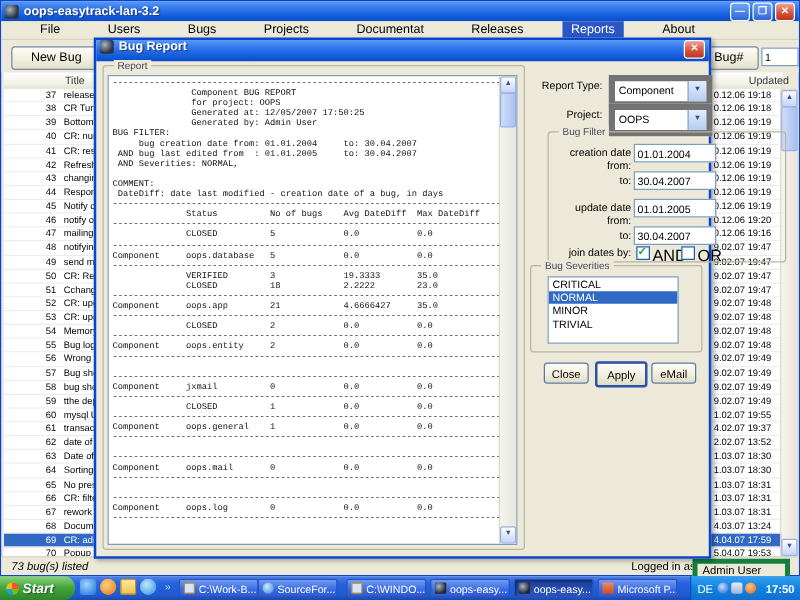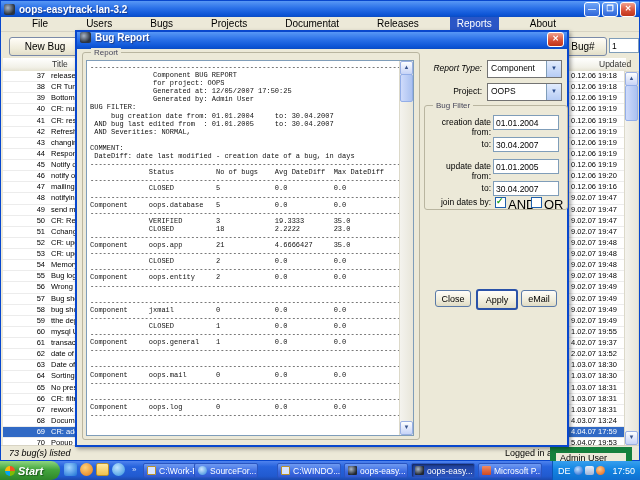--- a/index.html
+++ b/index.html
@@ -46,43 +46,43 @@
   .sb-main{right:0;top:70px;bottom:14px;}
   .sb-btn{position:absolute;left:0;right:0;height:12px;border:1px solid #9ab0e4;border-radius:2px;
     background:linear-gradient(180deg,#fdfefe,#c6d3f7);color:#39558e;font-size:6px;line-height:11px;text-align:center;}
   .sb-up{top:0;} .sb-dn{bottom:0;}
   .sb-thumb{position:absolute;left:0;right:0;border:1px solid #93aee8;border-radius:2px;
     background:linear-gradient(90deg,#cfdbfb,#aac1f0);}
   
   .statusbar{position:absolute;left:0;right:0;bottom:0;height:14px;background:#ece9d8;border-top:1px solid #d8d4c4;font-size:9px;color:#000;}
   .st-left{position:absolute;left:8px;top:2px;font-style:italic;}
   .st-label{position:absolute;right:80px;top:2px;}
-  .st-box{position:absolute;right:7px;top:1px;width:66px;height:11px;border:6px solid #15803d;background:#ece9d8;
+  .st-box{position:absolute;right:7px;top:1px;width:66px;height:11px;border:4px solid #15803d;background:#ece9d8;
     font-size:9px;line-height:11px;padding-left:4px;}
   
   .dialog{position:absolute;left:75px;top:30px;width:490px;height:413px;border:2px solid #0847cd;background:#ece9d8;z-index:10;
     box-shadow:2px 2px 4px rgba(0,0,0,.35);}
   .dlg-title{position:absolute;left:0;top:0;right:0;height:17px;
     background:linear-gradient(180deg,#5898f5 0%,#2a70e8 45%,#0d55d6 85%,#0a4cc4 100%);
     color:#fff;font-size:10px;font-weight:bold;display:flex;align-items:flex-start;padding:0 3px;}
   .dlg-title .t-label{margin-left:4px;text-shadow:1px 1px 1px #1a3a8a;}
   .dlg-close{margin-left:auto;width:15px;height:13px;border:1px solid #fff;border-radius:3px;color:#fff;
     background:linear-gradient(180deg,#f2a28e,#d9543a 55%,#bf3318);font-size:8px;line-height:12px;text-align:center;font-weight:bold;}
   .grp{position:absolute;border:1px solid #b9b5a0;border-radius:3px;}
   .grp-label{position:absolute;left:8px;top:-5px;background:#ece9d8;padding:0 3px;font-size:8px;color:#46465a;line-height:9px;}
   .grp-report{left:5px;top:20px;width:336px;height:386px;}
   .report-box{position:absolute;left:9px;top:28px;width:326px;height:374px;background:#fff;border:1px solid #7f9db9;overflow:hidden;}
   .report-pre{position:absolute;left:3px;top:2px;margin:0;font-family:"Liberation Mono","DejaVu Sans Mono",monospace;
     font-size:7px;line-height:8.1px;color:#111;white-space:pre;}
   .sb-report{right:0;top:0;bottom:0;border:none;border-left:1px solid #dcd9c9;}
   .dlg-lbl{position:absolute;font-size:8.5px;color:#000;text-align:right;}
-  .combo{position:absolute;height:16px;background:#fff;border:1px solid #737373;font-size:8.5px;line-height:14px;padding-left:3px;}
+  .combo{position:absolute;height:16px;background:#fff;border:5px solid #737373;font-size:8.5px;line-height:14px;padding-left:3px;}
   .combo .arrow{position:absolute;right:0;top:0;bottom:0;width:14px;border-left:1px solid #7f9db9;
     background:linear-gradient(180deg,#e2ecfd,#b6ccf5);color:#2a4c8c;font-size:6px;line-height:14px;text-align:center;}
-  .grp-filter{left:347px;top:73px;width:142px;height:103px;}
+  .grp-filter{left:361px;top:73px;width:142px;height:103px;padding-left:47px;}
   .f-lbl{width:66px;left:0;}
   .f-fld{position:absolute;left:68px;width:60px;height:13px;}
   .cb{position:absolute;width:9px;height:9px;border:1px solid #1d5fad;background:#fff;}
   .cb.on::after{content:"✓";position:absolute;left:0px;top:-2px;font-size:9px;color:#21a121;font-weight:bold;}
   .cb-lbl{position:absolute;font-size:13px;}
   .grp-sev{left:347px;top:180px;width:136px;height:68px;}
   .sev-list{position:absolute;left:13px;top:8px;width:103px;height:52px;background:#fff;border:1px solid #7f9db9;overflow:hidden;}
   .sev-item{height:10.5px;font-size:8.5px;line-height:10.5px;padding-left:3px;color:#000;}
   .sev-item.sel{background:#316ac5;color:#fff;}
   .dlg-btn{position:absolute;height:15px;font-size:9px;border:1px solid #5a7aa8;border-radius:3px;
@@ -113,21 +113,21 @@
   .task-icon.k-globe{background:radial-gradient(circle at 40% 35%,#cfe8ff,#2f86d8);border-radius:50%;}
   .task-icon.k-bug{background:radial-gradient(circle at 35% 35%,#aab6c6,#20262f 70%);}
   .task-icon.k-ppt{background:linear-gradient(180deg,#f08a63,#cf4a22);}
   .tray{position:absolute;right:0;top:0;width:88px;height:19px;border-left:1px solid #0c56b8;
     background:linear-gradient(180deg,#37a0ef 0%,#1385e2 45%,#0f6fd0 100%);display:flex;align-items:center;gap:3px;
     padding-left:5px;box-sizing:border-box;color:#fff;font-size:9px;}
   .tray-icon{width:9px;height:9px;border-radius:50%;}
   .k-net{background:radial-gradient(circle at 40% 35%,#bfe0ff,#1559c9);}
   .k-vol{background:linear-gradient(180deg,#e8eef8,#9fb4d8);border-radius:2px;}
   .k-av{background:radial-gradient(circle at 40% 35%,#ffca8a,#e05a10);}
-  .clock{margin-left:5px;}
+  .clock{margin-left:5px;font-weight:bold;}
 </style>
 </head>
 <body>
 
 <div id="screen">
 
   <div class="main-window">
     <div class="titlebar">
       <span class="app-icon"></span>
       <span class="t-label">oops-easytrack-lan-3.2</span>
@@ -404,21 +404,21 @@
 --------------------------------------------------------------------------
 Component     oops.log        0             0.0           0.0
 --------------------------------------------------------------------------</pre>
       <div class="sb-v sb-report">
         <span class="sb-btn sb-up">▲</span>
         <span class="sb-thumb" style="top:13px;height:26px;"></span>
         <span class="sb-btn sb-dn">▼</span>
       </div>
     </div>
 
-    <span class="dlg-lbl" style="left:325px;top:31px;width:80px;font-style:italic;">Report Type:</span>
+    <span class="dlg-lbl" style="left:325px;top:31px;width:80px;">Report Type:</span>
     <div class="combo" style="left:410px;top:28px;width:70px;">
       <span>Component</span>
       <span class="arrow">▼</span>
     </div>
     <span class="dlg-lbl" style="left:325px;top:54px;width:80px;">Project:</span>
     <div class="combo" style="left:410px;top:51px;width:70px;">
       <span>OOPS</span>
       <span class="arrow">▼</span>
     </div>
 
@@ -432,20 +432,30 @@
       <input class="fld f-fld" style="top: 53px;" value="01.01.2005">
       <span class="dlg-lbl f-lbl" style="top:77px;">to:</span>
       <input class="fld f-fld" style="top: 75px;" value="30.04.2007">
       <span class="dlg-lbl f-lbl" style="top:91px;">join dates by:</span>
       <span class="cb on" style="left:70px;top:91px;"></span>
       <span class="cb-lbl" style="left:83px;top:91px;">AND</span>
       <span class="cb" style="left:106px;top:91px;"></span>
       <span class="cb-lbl" style="left:119px;top:91px;">OR</span>
     </div>
 
+    <div class="grp grp-sev">
+      <span class="grp-label">Bug Severities</span>
+      <div class="sev-list">
+
+      <div class="sev-item">CRITICAL</div>
+          <div class="sev-item sel">NORMAL</div>
+          <div class="sev-item">MINOR</div>
+          <div class="sev-item">TRIVIAL</div>
+        </div>
+    </div>
 
     <div class="dlg-btn btn-close">Close</div>
     <div class="dlg-btn btn-apply">Apply</div>
     <div class="dlg-btn btn-email">eMail</div>
   </div>
 
   <div class="taskbar">
     <div class="start-btn">
       <span class="win-flag"></span>
       <span>Start</span>
@@ -457,21 +467,21 @@
         <span class="ql-icon k-folder"></span>
         <span class="ql-icon k-msn"></span>
       </div>
     <span class="ql-more" style="position:absolute;left:132px;top:4px;">»</span>
     <div id="taskHost">
 
     <div class="task-btn" style="left: 143px;">
           <span class="task-icon k-folder"></span>
           <span>C:\Work-B...</span>
         </div>
-        <div class="task-btn" style="left: 194px;">
+        <div class="task-btn" style="left: 206px;">
           <span class="task-icon k-globe"></span>
           <span>SourceFor...</span>
         </div>
         <div class="task-btn" style="left: 277px;">
           <span class="task-icon k-folder"></span>
           <span>C:\WINDO...</span>
         </div>
         <div class="task-btn" style="left: 344px;">
           <span class="task-icon k-bug"></span>
           <span>oops-easy...</span>

